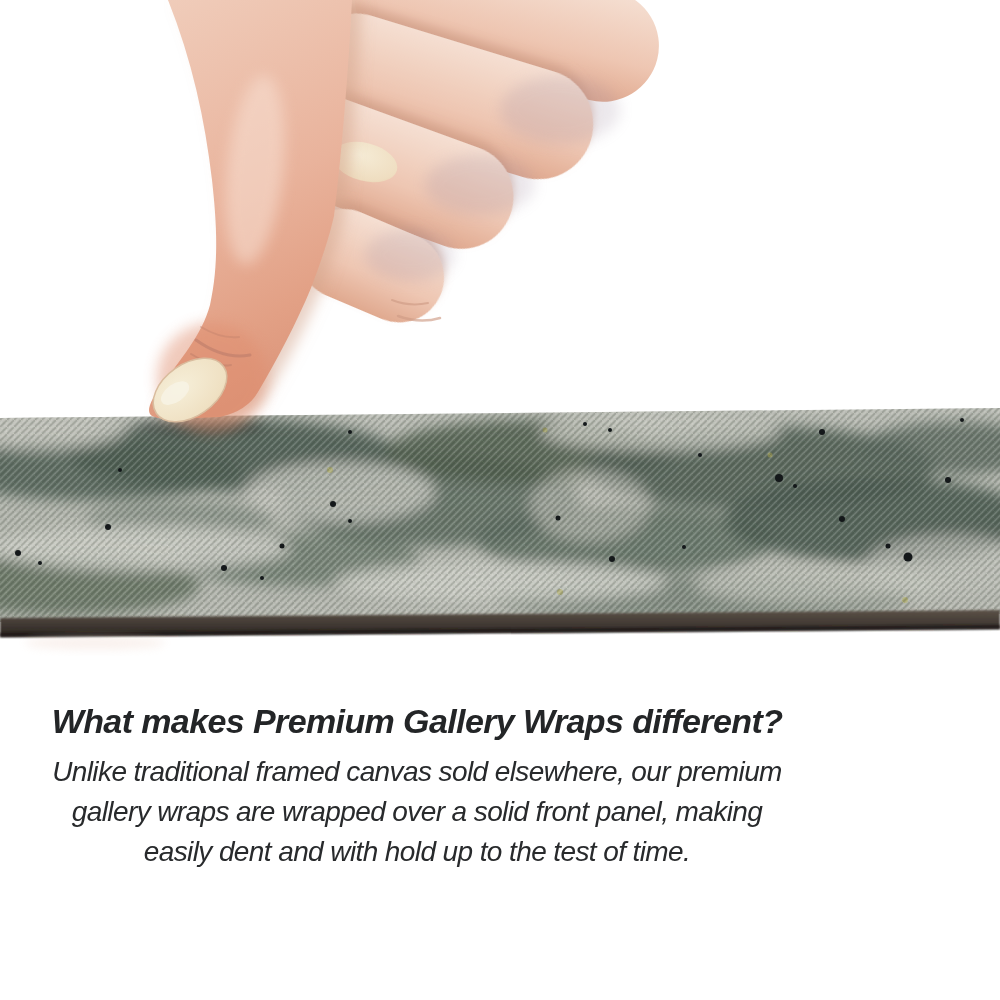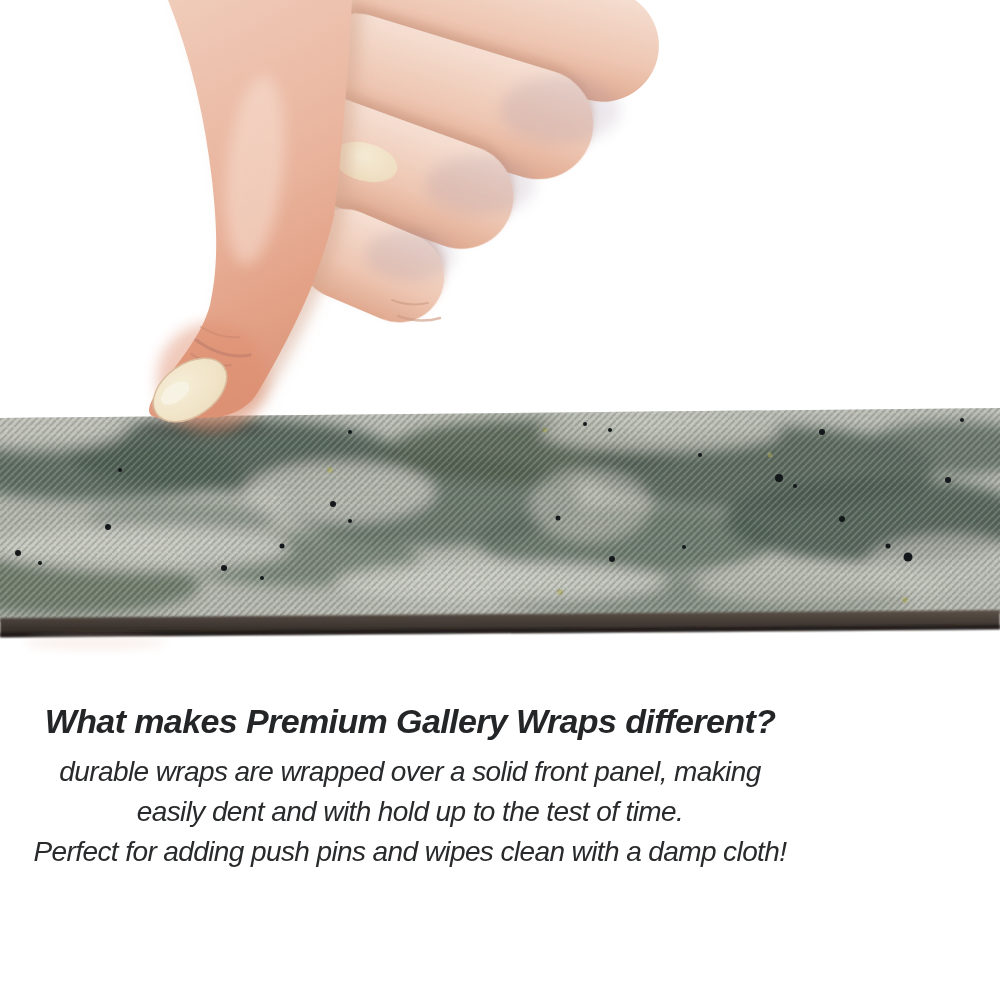--- a/index.html
+++ b/index.html
@@ -2,21 +2,21 @@
 <html><head>
 <meta charset="utf-8">
 <style>
   html,body{margin:0;padding:0;background:#ffffff;}
   .stage{
     position:relative;width:1000px;height:1000px;background:#ffffff;overflow:hidden;
     font-family:"Liberation Sans", sans-serif;
   }
   .photo-svg{position:absolute;left:0;top:0;width:1000px;height:670px;display:block;}
   .copy{
-    position:absolute;left:0;top:698px;width:820px;text-align:center;
+    position:absolute;left:7px;top:698px;width:820px;text-align:center;
     font-style:italic;color:#26282a;
   }
   .headline{
     font-size:34px;font-weight:700;letter-spacing:-0.6px;line-height:46px;margin:0 0 8px 0;
     color:#232527;
   }
   .bodytext{font-size:28px;font-weight:400;letter-spacing:-0.6px;line-height:40px;color:#282a2c;}
   .bodytext div{white-space:nowrap;}
 </style>
 </head>
@@ -217,19 +217,19 @@
           <ellipse cx="190" cy="390" rx="41" ry="26" fill="url(#nailGrad)" stroke="#d9bc9e" stroke-width="1.5"></ellipse>
           <ellipse cx="176" cy="384" rx="16" ry="9" fill="#f8f4e6" opacity="0.8"></ellipse>
         </g>
       </g>
     </g>
   </svg>
 
   <div class="copy">
     <h2 class="headline">What makes Premium Gallery Wraps different?</h2>
     <div class="bodytext">
-      <div>durable wraps are wrapped over a solid front panel, making</div>
+      <div>Unlike traditional framed canvas sold elsewhere, our premium</div>
+      <div>gallery wraps are wrapped over a solid front panel, making</div>
       <div>easily dent and with hold up to the test of time.</div>
-      <div>Perfect for adding push pins and wipes clean with a damp cloth!</div>
     </div>
   </div>
 
 </div>
 
 </body></html>

